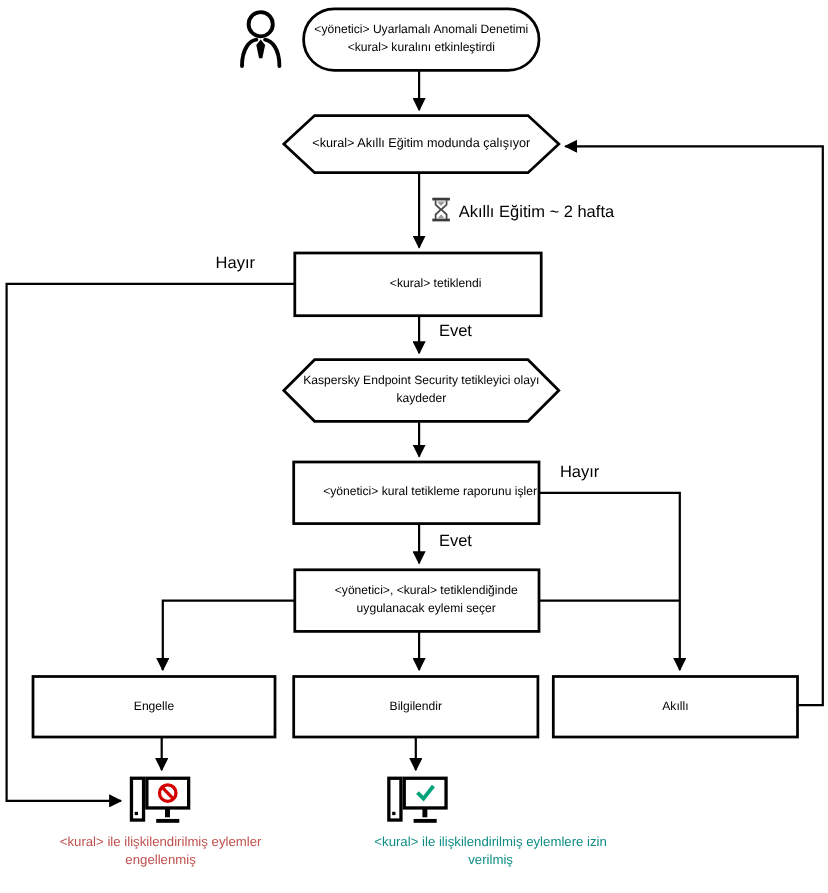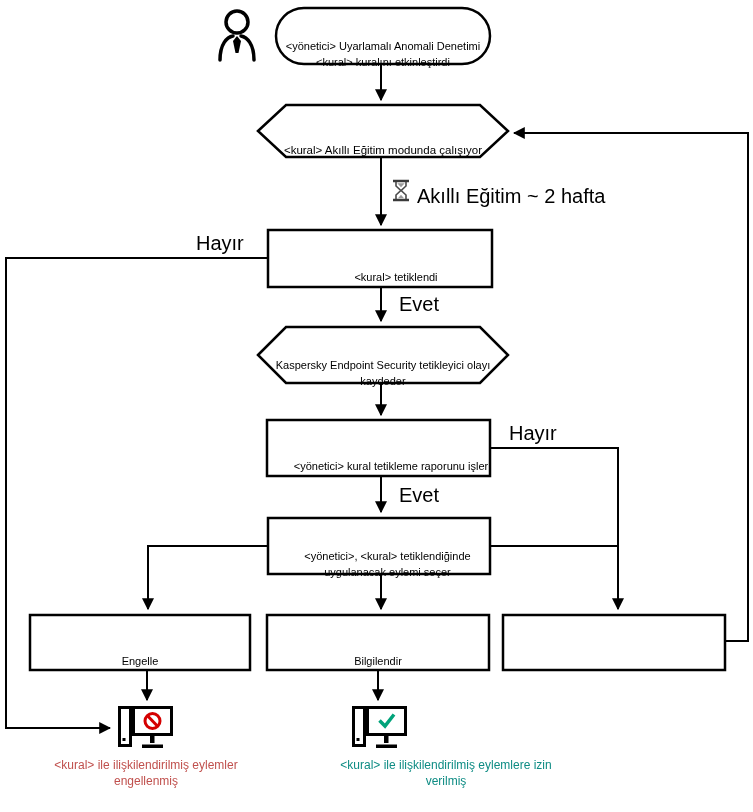--- a/index.html
+++ b/index.html
@@ -3,25 +3,25 @@
 <meta charset="utf-8">
 <style>
   html,body{margin:0;padding:0;background:#ffffff;}
   #stage{
     position:relative;width:753px;height:812px;background:#ffffff;overflow:hidden;
     font-family:"Liberation Sans", sans-serif;color:#000;
   }
   #shapes{position:absolute;left:0;top:0;}
   .t{
     position:absolute;display:flex;align-items:center;justify-content:center;
-    font-size:11px;line-height:1.45;text-align:center;pointer-events:none;margin-top:19px;
+    font-size:11px;line-height:1.45;text-align:center;pointer-events:none;
   }
   .t span{white-space:pre-line;display:block;}
   .lbl{
-    position:absolute;font-size:20px;line-height:1.2;color:#000;pointer-events:none;
+    position:absolute;font-size:15px;line-height:1.2;color:#000;pointer-events:none;
     white-space:nowrap;
   }
   .outcome{
     position:absolute;font-size:12px;line-height:1.35;text-align:center;pointer-events:none;
   }
   .outcome span{white-space:pre-line;display:block;}
   #outcome-blocked{left:0px;top:757px;width:292px;color:#c0504d;}
   #outcome-allowed{left:288px;top:757px;width:316px;color:#0e8c84;}
   
   #t-start{left:276px;top:8px;width:214px;height:56px;}
@@ -138,20 +138,23 @@
   <div class="t" id="t-box3">
     <span>&lt;yönetici&gt;, &lt;kural&gt; tetiklendiğinde
 uygulanacak eylemi seçer</span>
   </div>
   <div class="t" id="t-engelle">
     <span>Engelle</span>
   </div>
   <div class="t" id="t-bilgilendir">
     <span>Bilgilendir</span>
   </div>
+  <div class="t" id="t-akilli">
+    <span>Akıllı</span>
+  </div>
 
   <div class="lbl" id="t-timer">Akıllı Eğitim ~ 2 hafta</div>
   <div class="lbl" id="t-hayir-left">Hayır</div>
   <div class="lbl" id="t-evet1">Evet</div>
   <div class="lbl" id="t-evet2">Evet</div>
   <div class="lbl" id="t-hayir-right">Hayır</div>
 
   <div class="outcome" id="outcome-blocked">
     <span>&lt;kural&gt; ile ilişkilendirilmiş eylemler
 engellenmiş</span>

